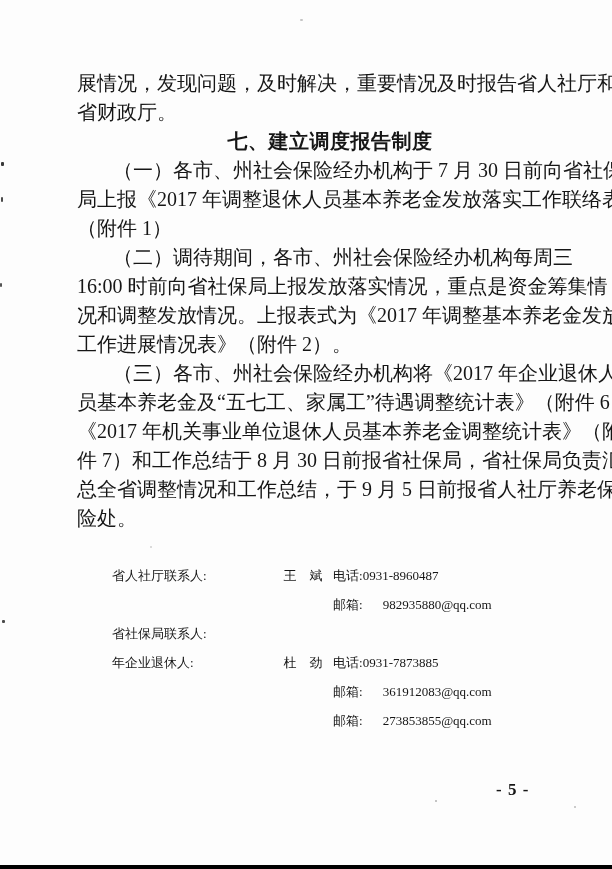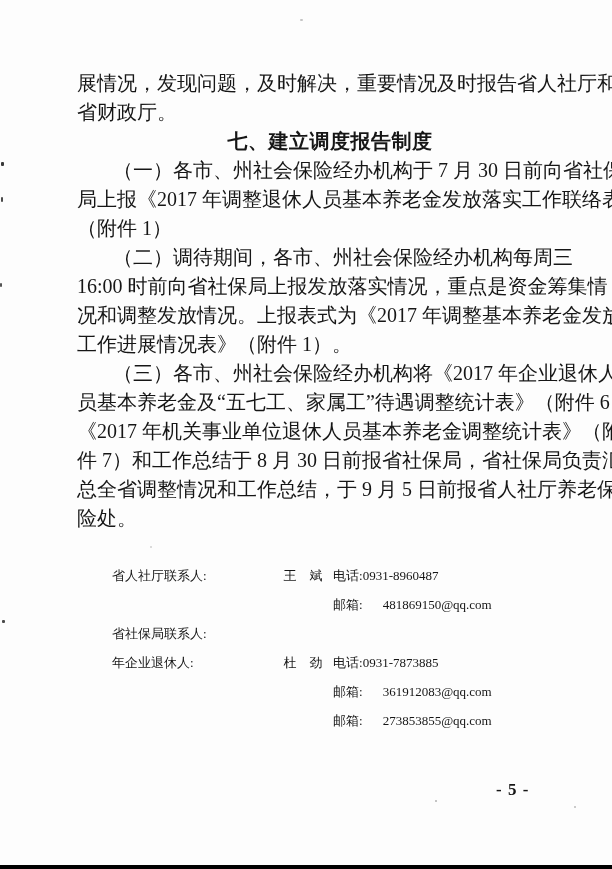--- a/index.html
+++ b/index.html
@@ -109,42 +109,42 @@
   <div class="body-text">
     <div class="line">展情况，发现问题，及时解决，重要情况及时报告省人社厅和</div>
     <div class="line">省财政厅。</div>
     <div class="line ind heading">七、建立调度报告制度</div>
     <div class="line ind">（一）各市、州社会保险经办机构于 7 月 30 日前向省社保</div>
     <div class="line">局上报《2017 年调整退休人员基本养老金发放落实工作联络表》</div>
     <div class="line">（附件 1）</div>
     <div class="line ind">（二）调待期间，各市、州社会保险经办机构每周三</div>
     <div class="line">16:00 时前向省社保局上报发放落实情况，重点是资金筹集情</div>
     <div class="line">况和调整发放情况。上报表式为《2017 年调整基本养老金发放</div>
-    <div class="line">工作进展情况表》（附件 1）。</div>
+    <div class="line">工作进展情况表》（附件 2）。</div>
     <div class="line ind">（三）各市、州社会保险经办机构将《2017 年企业退休人</div>
     <div class="line">员基本养老金及“五七工、家属工”待遇调整统计表》（附件 6）、</div>
     <div class="line">《2017 年机关事业单位退休人员基本养老金调整统计表》（附</div>
     <div class="line">件 7）和工作总结于 8 月 30 日前报省社保局，省社保局负责汇</div>
     <div class="line">总全省调整情况和工作总结，于 9 月 5 日前报省人社厅养老保</div>
     <div class="line">险处。</div>
   </div>
 
   <div class="contacts">
 
     <div class="c-row">
       <span class="c-label">省人社厅联系人:</span>
       <span class="c-name">王　斌</span>
       <span class="c-contact">
         <span class="lbl">电话:</span><span>0931-8960487</span>
       </span>
     </div>
 
     <div class="c-row email-row">
       <span class="lbl">邮箱:</span>
-        <span>481869150@qq.com</span>
+        <span>982935880@qq.com</span>
     </div>
 
     <div class="c-row">
       <span class="c-label">省社保局联系人:</span>
     </div>
 
     <div class="c-row">
       <span class="c-label">年企业退休人:</span>
       <span class="c-name">杜　劲</span>
       <span class="c-contact">

